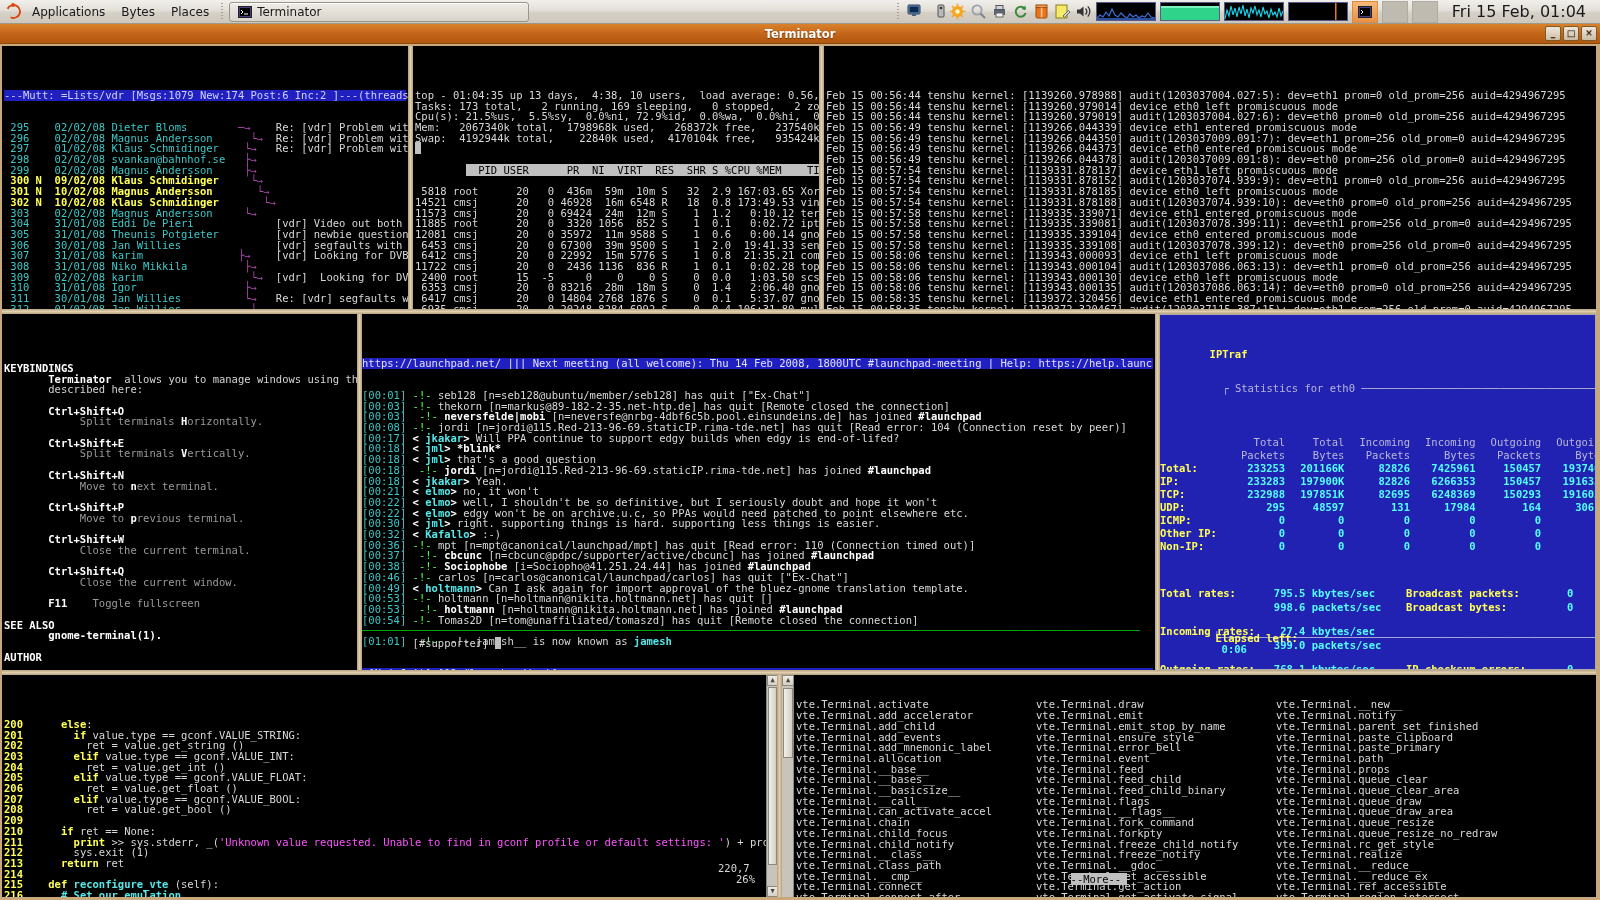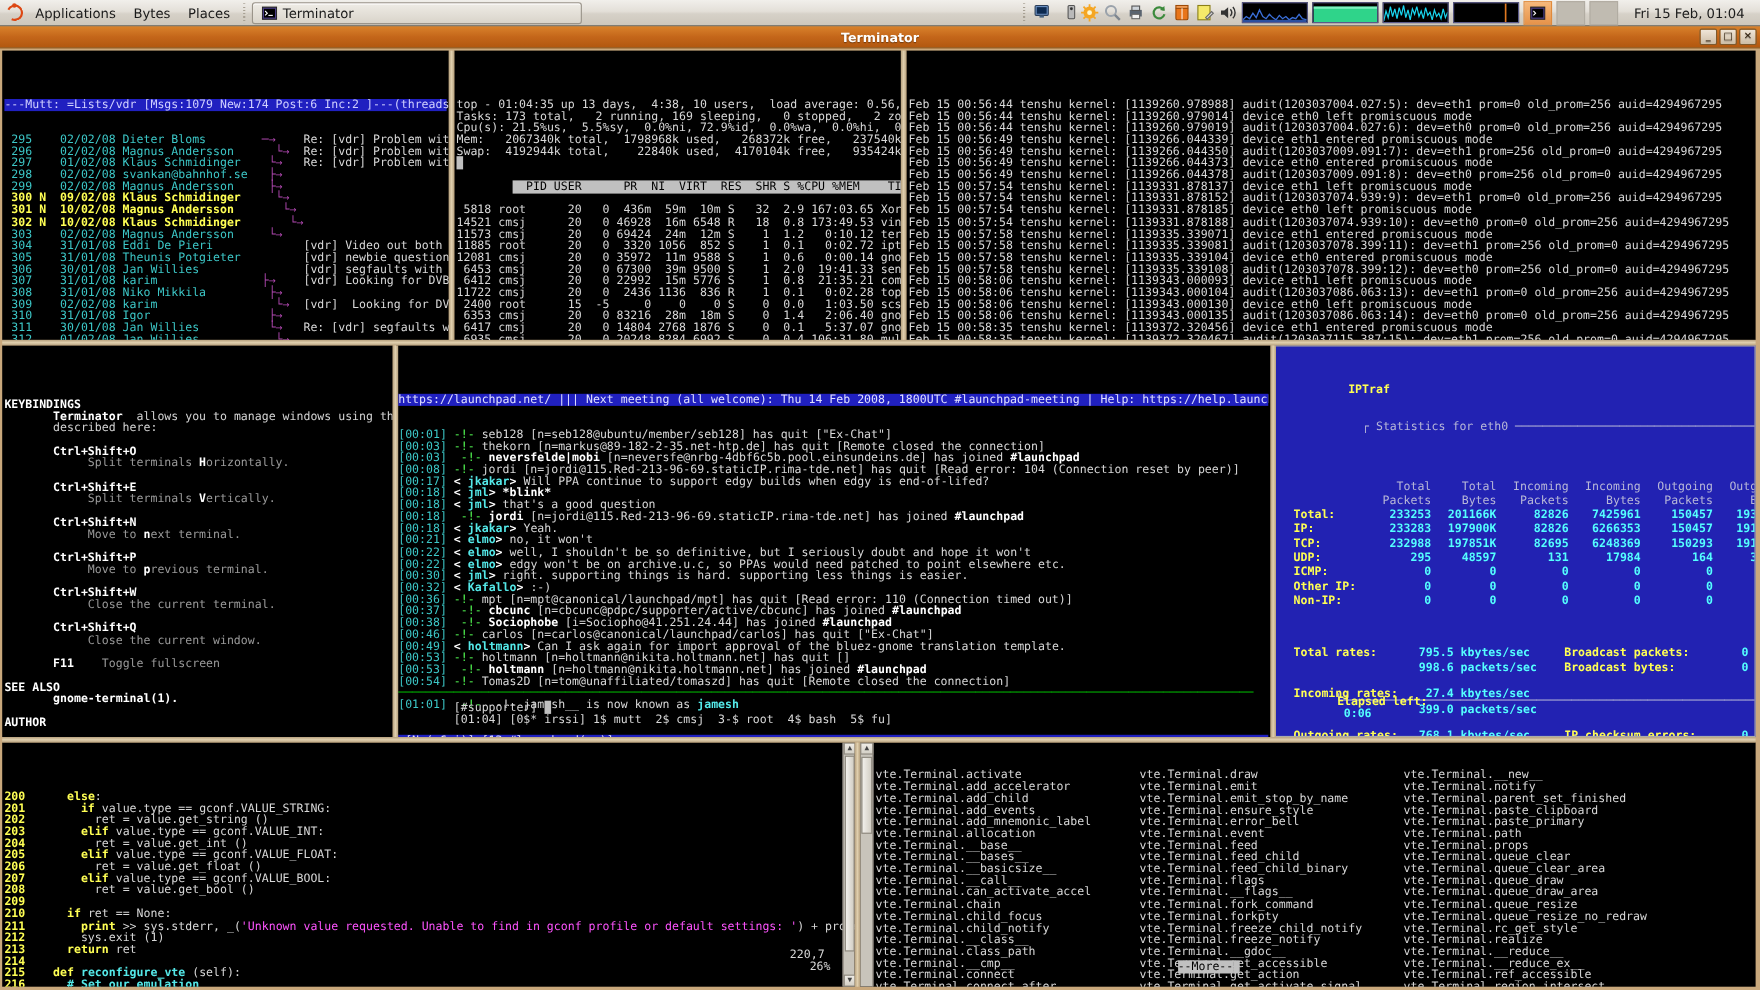--- a/index.html
+++ b/index.html
@@ -41,21 +41,21 @@
     height: 20px; padding: 0 8px; margin-left: 2px;
     min-width: 300px;
     background: linear-gradient(to bottom, #efece6, #d9d4ca);
     border: 1px solid #9a948a; border-radius: 3px;
     box-shadow: inset 0 1px 0 #fff;
     font-size: 12px;
   }
   .tray { margin-left: auto; display: flex; align-items: center; gap: 4px; padding-right: 6px; }
   .tray-icon { width: 17px; height: 17px; display:inline-block; position: relative; }
   .applet-graph { width: 60px; height: 19px; border: 1px solid #5a5a8a; background: #000; position: relative; overflow: hidden; }
-  .clock { font-size: 12px; padding: 0 8px 0 10px; white-space: nowrap; }
+  .clock { font-size: 16px; padding: 0 8px 0 10px; white-space: nowrap; }
 
   
   #term-window {
     position: absolute; left: 0; top: 24px; width: 1600px; height: 876px;
     background: #c9a87c;
   }
   #titlebar {
     height: 20px; width: 100%;
     background: linear-gradient(to bottom, #d9822b 0%, #c4661a 50%, #b2580f 100%);
     display: flex; align-items: center; justify-content: center;
@@ -269,27 +269,24 @@
 
     <div class="pane" id="pane-irssi" style="left:360px; top:270px; width:795px; height:356px;">
       <div class="pane-inner">
         <span class="status-blue" style="overflow:hidden;">https://launchpad.net/ ||| Next meeting (all welcome): Thu 14 Feb 2008, 1800UTC #launchpad-meeting | Help: https://help.launchpad.net | Questions: https://answers</span>
         <div id="irssi-lines"><span style="display: block;"><span class="c-cyan">[00:01]</span><span class="c-green-b"> -!- </span><span class="c-white">seb128 [n=seb128@ubuntu/member/seb128] has quit ["Ex-Chat"]</span></span><span style="display: block;"><span class="c-cyan">[00:03]</span><span class="c-green-b"> -!- </span><span class="c-white">thekorn [n=markus@89-182-2-35.net-htp.de] has quit [Remote closed the connection]</span></span><span style="display: block;"><span class="c-cyan">[00:03]</span> <span class="c-green-b"> -!- </span><span class="c-white-b">neversfelde|mobi</span><span class="c-white"> [n=neversfe@nrbg-4dbf6c5b.pool.einsundeins.de] has joined </span><span class="c-white-b">#launchpad</span></span><span style="display: block;"><span class="c-cyan">[00:08]</span><span class="c-green-b"> -!- </span><span class="c-white">jordi [n=jordi@115.Red-213-96-69.staticIP.rima-tde.net] has quit [Read error: 104 (Connection reset by peer)]</span></span><span style="display: block;"><span class="c-cyan">[00:17]</span> <span class="c-white-b">&lt; <span class="c-cyan-b">jkakar</span>&gt;</span> <span class="c-white">Will PPA continue to support edgy builds when edgy is end-of-lifed?</span></span><span style="display: block;"><span class="c-cyan">[00:18]</span> <span class="c-white-b">&lt; <span class="c-cyan-b">jml</span>&gt;</span> <span class="c-white-b">*blink*</span></span><span style="display: block;"><span class="c-cyan">[00:18]</span> <span class="c-white-b">&lt; <span class="c-cyan-b">jml</span>&gt;</span> <span class="c-white">that's a good question</span></span><span style="display: block;"><span class="c-cyan">[00:18]</span> <span class="c-green-b"> -!- </span><span class="c-white-b">jordi</span><span class="c-white"> [n=jordi@115.Red-213-96-69.staticIP.rima-tde.net] has joined </span><span class="c-white-b">#launchpad</span></span><span style="display: block;"><span class="c-cyan">[00:18]</span> <span class="c-white-b">&lt; <span class="c-cyan-b">jkakar</span>&gt;</span> <span class="c-white">Yeah.</span></span><span style="display: block;"><span class="c-cyan">[00:21]</span> <span class="c-white-b">&lt; <span class="c-cyan-b">elmo</span>&gt;</span> <span class="c-white">no, it won't</span></span><span style="display: block;"><span class="c-cyan">[00:22]</span> <span class="c-white-b">&lt; <span class="c-cyan-b">elmo</span>&gt;</span> <span class="c-white">well, I shouldn't be so definitive, but I seriously doubt and hope it won't</span></span><span style="display: block;"><span class="c-cyan">[00:22]</span> <span class="c-white-b">&lt; <span class="c-cyan-b">elmo</span>&gt;</span> <span class="c-white">edgy won't be on archive.u.c, so PPAs would need patched to point elsewhere etc.</span></span><span style="display: block;"><span class="c-cyan">[00:30]</span> <span class="c-white-b">&lt; <span class="c-cyan-b">jml</span>&gt;</span> <span class="c-white">right. supporting things is hard. supporting less things is easier.</span></span><span style="display: block;"><span class="c-cyan">[00:32]</span> <span class="c-white-b">&lt; <span class="c-cyan-b">Kafallo</span>&gt;</span> <span class="c-white">:-)</span></span><span style="display: block;"><span class="c-cyan">[00:36]</span><span class="c-green-b"> -!- </span><span class="c-white">mpt [n=mpt@canonical/launchpad/mpt] has quit [Read error: 110 (Connection timed out)]</span></span><span style="display: block;"><span class="c-cyan">[00:37]</span> <span class="c-green-b"> -!- </span><span class="c-white-b">cbcunc</span><span class="c-white"> [n=cbcunc@pdpc/supporter/active/cbcunc] has joined </span><span class="c-white-b">#launchpad</span></span><span style="display: block;"><span class="c-cyan">[00:38]</span> <span class="c-green-b"> -!- </span><span class="c-white-b">Sociophobe</span><span class="c-white"> [i=Sociopho@41.251.24.44] has joined </span><span class="c-white-b">#launchpad</span></span><span style="display: block;"><span class="c-cyan">[00:46]</span><span class="c-green-b"> -!- </span><span class="c-white">carlos [n=carlos@canonical/launchpad/carlos] has quit ["Ex-Chat"]</span></span><span style="display: block;"><span class="c-cyan">[00:49]</span> <span class="c-white-b">&lt; <span class="c-cyan-b">holtmann</span>&gt;</span> <span class="c-white">Can I ask again for import approval of the bluez-gnome translation template.</span></span><span style="display: block;"><span class="c-cyan">[00:53]</span><span class="c-green-b"> -!- </span><span class="c-white">holtmann [n=holtmann@nikita.holtmann.net] has quit []</span></span><span style="display: block;"><span class="c-cyan">[00:53]</span> <span class="c-green-b"> -!- </span><span class="c-white-b">holtmann</span><span class="c-white"> [n=holtmann@nikita.holtmann.net] has joined </span><span class="c-white-b">#launchpad</span></span><span style="display: block;"><span class="c-cyan">[00:54]</span><span class="c-green-b"> -!- </span><span class="c-white">Tomas2D [n=tom@unaffiliated/tomaszd] has quit [Remote closed the connection]</span></span><span style="display: block;"><span class="c-green" style="font-weight:bold">───────────────────────────────────────────────────────────────────────────────────────────────────────────────────────────</span></span><span style="display: block;"><span class="c-cyan">[01:01]</span> <span class="c-green-b"> -!- </span><span class="c-white"> -!- jamesh__ is now known as </span><span class="c-cyan-b">jamesh</span></span></div>
         <div id="irssi-status"><span class="status-blue"> [Ng(+6ei)] [12:#launchpad(+n)]</span></div>
       </div>
       <div style="position:absolute;left:2px;bottom:11px;">
         <span class="c-white">[#supporter] </span><span class="rev"> </span>
       </div>
-      <div style="position:absolute;left:2px;bottom:0;">
-        <span class="c-white">[01:04] [0$* irssi] 1$ mutt  2$ cmsj  3-$ root  4$ bash  5$ fu]</span>
-      </div>
     </div>
 
     <div class="pane iptraf" id="pane-iptraf" style="left:1158px; top:270px; width:438px; height:356px; border:1px solid #aaa;">
-      <div style="padding:2px 16px;">
+      <div style="padding:2px 0;">
         <span class="ip-yellow">IPTraf</span>
         <div style="margin-top:2px;">
           <span class="ip-label">┌ <span>Statistics for eth0</span> ─────────────────────────────────────────────────────────</span>
         </div>
         <table id="iptraf-table" style="border-collapse:collapse;margin-top:10px;font-size:10.5px;line-height:11px;"><tbody><tr><td></td><td class="ip-label" style="text-align:right;padding-left:14px;">Total</td><td class="ip-label" style="text-align:right;padding-left:14px;">Total</td><td class="ip-label" style="text-align:right;padding-left:14px;">Incoming</td><td class="ip-label" style="text-align:right;padding-left:14px;">Incoming</td><td class="ip-label" style="text-align:right;padding-left:14px;">Outgoing</td><td class="ip-label" style="text-align:right;padding-left:14px;">Outgoing</td></tr><tr><td></td><td class="ip-label" style="text-align:right;padding-left:14px;">Packets</td><td class="ip-label" style="text-align:right;padding-left:14px;">Bytes</td><td class="ip-label" style="text-align:right;padding-left:14px;">Packets</td><td class="ip-label" style="text-align:right;padding-left:14px;">Bytes</td><td class="ip-label" style="text-align:right;padding-left:14px;">Packets</td><td class="ip-label" style="text-align:right;padding-left:14px;">Bytes</td></tr><tr><td class="ip-yellow" style="padding-right:10px;">Total:</td><td class="ip-cyan" style="text-align:right;padding-left:14px;">233253</td><td class="ip-cyan" style="text-align:right;padding-left:14px;">201166K</td><td class="ip-cyan" style="text-align:right;padding-left:14px;">82826</td><td class="ip-cyan" style="text-align:right;padding-left:14px;">7425961</td><td class="ip-cyan" style="text-align:right;padding-left:14px;">150457</td><td class="ip-cyan" style="text-align:right;padding-left:14px;">193740K</td></tr><tr><td class="ip-yellow" style="padding-right:10px;">IP:</td><td class="ip-cyan" style="text-align:right;padding-left:14px;">233283</td><td class="ip-cyan" style="text-align:right;padding-left:14px;">197900K</td><td class="ip-cyan" style="text-align:right;padding-left:14px;">82826</td><td class="ip-cyan" style="text-align:right;padding-left:14px;">6266353</td><td class="ip-cyan" style="text-align:right;padding-left:14px;">150457</td><td class="ip-cyan" style="text-align:right;padding-left:14px;">191633K</td></tr><tr><td class="ip-yellow" style="padding-right:10px;">TCP:</td><td class="ip-cyan" style="text-align:right;padding-left:14px;">232988</td><td class="ip-cyan" style="text-align:right;padding-left:14px;">197851K</td><td class="ip-cyan" style="text-align:right;padding-left:14px;">82695</td><td class="ip-cyan" style="text-align:right;padding-left:14px;">6248369</td><td class="ip-cyan" style="text-align:right;padding-left:14px;">150293</td><td class="ip-cyan" style="text-align:right;padding-left:14px;">191603K</td></tr><tr><td class="ip-yellow" style="padding-right:10px;">UDP:</td><td class="ip-cyan" style="text-align:right;padding-left:14px;">295</td><td class="ip-cyan" style="text-align:right;padding-left:14px;">48597</td><td class="ip-cyan" style="text-align:right;padding-left:14px;">131</td><td class="ip-cyan" style="text-align:right;padding-left:14px;">17984</td><td class="ip-cyan" style="text-align:right;padding-left:14px;">164</td><td class="ip-cyan" style="text-align:right;padding-left:14px;">30613</td></tr><tr><td class="ip-yellow" style="padding-right:10px;">ICMP:</td><td class="ip-cyan" style="text-align:right;padding-left:14px;">0</td><td class="ip-cyan" style="text-align:right;padding-left:14px;">0</td><td class="ip-cyan" style="text-align:right;padding-left:14px;">0</td><td class="ip-cyan" style="text-align:right;padding-left:14px;">0</td><td class="ip-cyan" style="text-align:right;padding-left:14px;">0</td><td class="ip-cyan" style="text-align:right;padding-left:14px;">0</td></tr><tr><td class="ip-yellow" style="padding-right:10px;">Other IP:</td><td class="ip-cyan" style="text-align:right;padding-left:14px;">0</td><td class="ip-cyan" style="text-align:right;padding-left:14px;">0</td><td class="ip-cyan" style="text-align:right;padding-left:14px;">0</td><td class="ip-cyan" style="text-align:right;padding-left:14px;">0</td><td class="ip-cyan" style="text-align:right;padding-left:14px;">0</td><td class="ip-cyan" style="text-align:right;padding-left:14px;">0</td></tr><tr><td class="ip-yellow" style="padding-right:10px;">Non-IP:</td><td class="ip-cyan" style="text-align:right;padding-left:14px;">0</td><td class="ip-cyan" style="text-align:right;padding-left:14px;">0</td><td class="ip-cyan" style="text-align:right;padding-left:14px;">0</td><td class="ip-cyan" style="text-align:right;padding-left:14px;">0</td><td class="ip-cyan" style="text-align:right;padding-left:14px;">0</td><td class="ip-cyan" style="text-align:right;padding-left:14px;">0</td></tr></tbody></table>
         <div id="iptraf-rates" style="margin-top:12px;"><table style="border-collapse:collapse;font-size:10.5px;line-height:12px;"><tbody><tr><td class="ip-yellow" style="padding-right:18px;white-space:pre;">Total rates:</td><td class="ip-cyan" style="white-space:pre;padding-right:30px;">795.5 kbytes/sec</td><td class="ip-yellow" style="padding-right:40px;">Broadcast packets:</td><td class="ip-cyan" style="text-align:right;">0</td></tr><tr><td></td><td class="ip-cyan" style="white-space:pre;">998.6 packets/sec</td><td class="ip-yellow">Broadcast bytes:</td><td class="ip-cyan" style="text-align:right;">0</td></tr><tr><td style="height:10px"></td></tr><tr><td class="ip-yellow" style="padding-right:18px;white-space:pre;">Incoming rates:</td><td class="ip-cyan" style="white-space:pre;padding-right:30px;"> 27.4 kbytes/sec</td><td></td><td></td></tr><tr><td></td><td class="ip-cyan" style="white-space:pre;">399.0 packets/sec</td><td></td><td></td></tr><tr><td style="height:10px"></td></tr><tr><td class="ip-yellow" style="padding-right:18px;white-space:pre;">Outgoing rates:</td><td class="ip-cyan" style="white-space:pre;padding-right:30px;">768.1 kbytes/sec</td><td class="ip-yellow" style="padding-right:40px;">IP checksum errors:</td><td class="ip-cyan" style="text-align:right;">0</td></tr></tbody></table></div>
       </div>
       <div style="position:absolute;left:4px;bottom:16px;right:4px;">
         <span class="ip-label">└─────────────────────────────────────────────────────────────────</span>
       </div>

